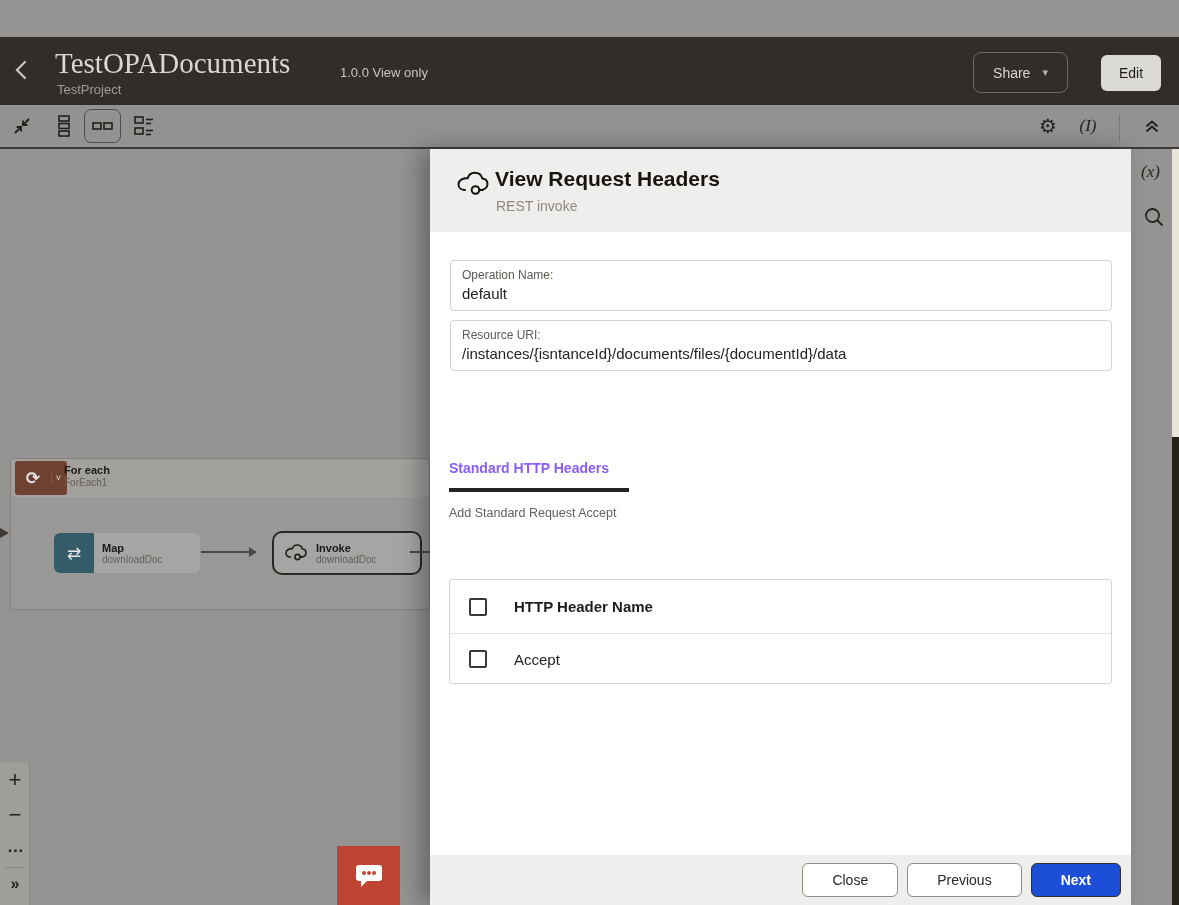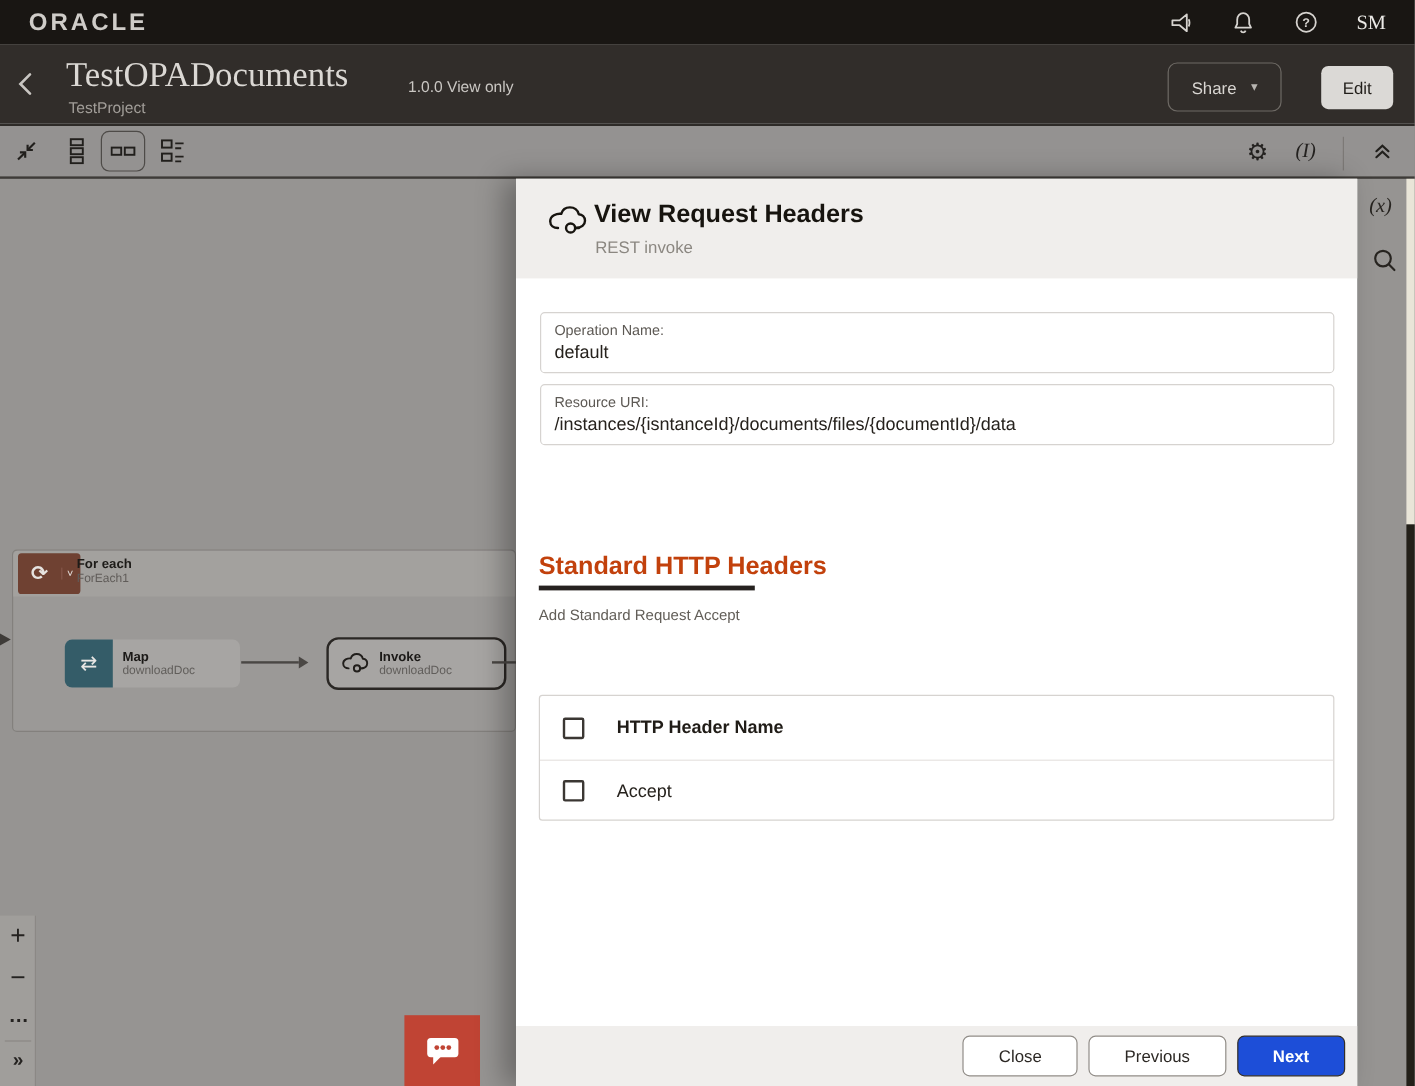--- a/index.html
+++ b/index.html
@@ -96,21 +96,21 @@
   .panel-cloud { position:absolute; left:26px; top:22px; }
   .panel-title { position:absolute; left:65px; top:18px; font-size:21px; font-weight:bold; color:#17140f; }
   .panel-sub { position:absolute; left:66px; top:49px; font-size:14px; color:#8b8781; }
 
   .field { position:absolute; left:20px; width:662px; height:51px; border:1px solid #d6d3d0;
            border-radius:4px; background:#fff; cursor:text; }
   .field-label { position:absolute; left:11px; top:7px; font-size:12px; color:#5d5954; }
   .field-value { position:absolute; left:11px; top:24px; font-size:15px; color:#26221d; }
   .f1 { top:111px; } .f2 { top:171px; } .f3 { top:231px; }
 
-  .tab-label { position:absolute; left:19px; top:311px; font-size:21px; font-weight:bold; color:#c2410c; cursor:pointer; }
+  .tab-label { position:absolute; left:19px; top:311px; font-size:14px; font-weight:bold; color:#8b5cf6; cursor:pointer; }
   .tab-underline { position:absolute; left:19px; top:339px; width:180px; height:4px; background:#262220; }
   .caption { position:absolute; left:19px; top:357px; font-size:12.5px; color:#625e58; }
 
   .htable { position:absolute; left:19px; top:383px; width:663px; height:105px;
             border:1px solid #d6d3d0; border-radius:3px; background:#fff;margin-top:47px; }
   .hrow { display:flex; align-items:center; padding-left:19px; gap:27px; }
   .hrow-head { height:54px; border-bottom:1px solid #e6e3e0; }
   .hrow-body { height:50px; }
   .checkbox { width:18px; height:18px; border:2px solid #3b3733; border-radius:2px; background:#fff; cursor:pointer; flex:none; }
   .hrow-head .cell { font-size:15px; font-weight:bold; color:#201c17; }
@@ -123,44 +123,20 @@
   .btn-light { background:#fff; border:1px solid #918d88; color:#2c2824; }
   .btn-dark { background:#1d4ed8; border:1px solid #322e2a; color:#ffffff; font-weight:bold; }
 
   svg { display:block; }
 </style>
 </head>
 <body>
 
 <div class="screen">
 
-  <div class="topbar">
-    <div class="logo">ORACLE</div>
-    <div class="topbar-icons">
-      <div class="tb-icon">
-        <svg width="20" height="20" viewBox="0 0 20 20" fill="none" stroke="#d6d3cf" stroke-width="1.5">
-          <path d="M3 8 L9 8 L15 3 L15 17 L9 12 L3 12 Z" stroke-linejoin="round"></path>
-          <path d="M16.5 7 C17.5 8.5 17.5 11.5 16.5 13"></path>
-        </svg>
-      </div>
-      <div class="tb-icon">
-        <svg width="18" height="20" viewBox="0 0 18 20" fill="none" stroke="#d6d3cf" stroke-width="1.5">
-          <path d="M9 2 C6 2 4 4.5 4 7.5 L4 11 L2.5 14 L15.5 14 L14 11 L14 7.5 C14 4.5 12 2 9 2 Z" stroke-linejoin="round"></path>
-          <path d="M7 16.5 C7.4 17.6 8.1 18 9 18 C9.9 18 10.6 17.6 11 16.5"></path>
-        </svg>
-      </div>
-      <div class="tb-icon">
-        <svg width="19" height="19" viewBox="0 0 19 19" fill="none">
-          <circle cx="9.5" cy="9.5" r="8" stroke="#d6d3cf" stroke-width="1.5"></circle>
-          <text x="9.5" y="13.3" text-anchor="middle" font-size="10.5" font-weight="bold" fill="#d6d3cf" font-family="Liberation Sans, sans-serif">?</text>
-        </svg>
-      </div>
-      <div class="avatar-text">SM</div>
-    </div>
-  </div>
 
   <div class="projbar">
     <div class="back-btn">
       <svg width="20" height="22" viewBox="0 0 20 22" fill="none" stroke="#c9c6c2" stroke-width="2.2" stroke-linecap="round">
         <polyline points="13,3 5,11 13,19"></polyline>
       </svg>
     </div>
     <div class="proj-title">TestOPADocuments</div>
     <div class="proj-sub">TestProject</div>
     <div class="version">1.0.0 View only</div>

